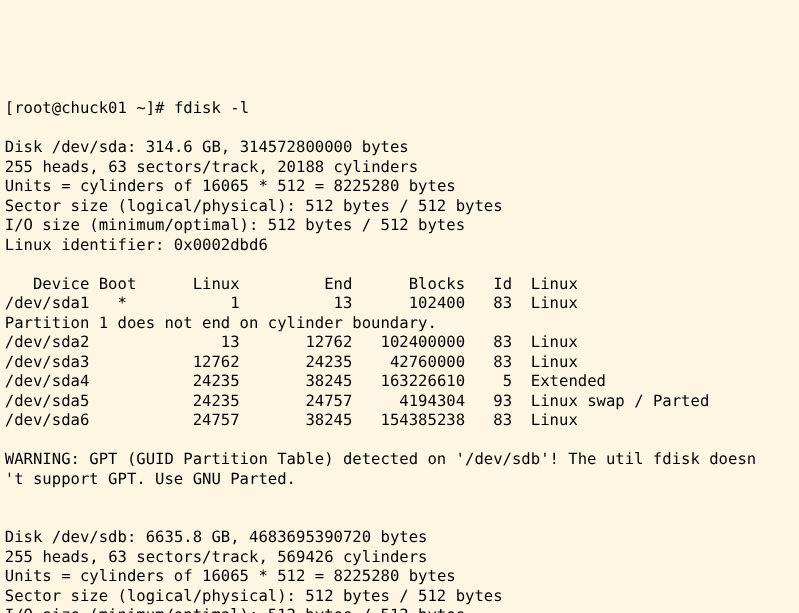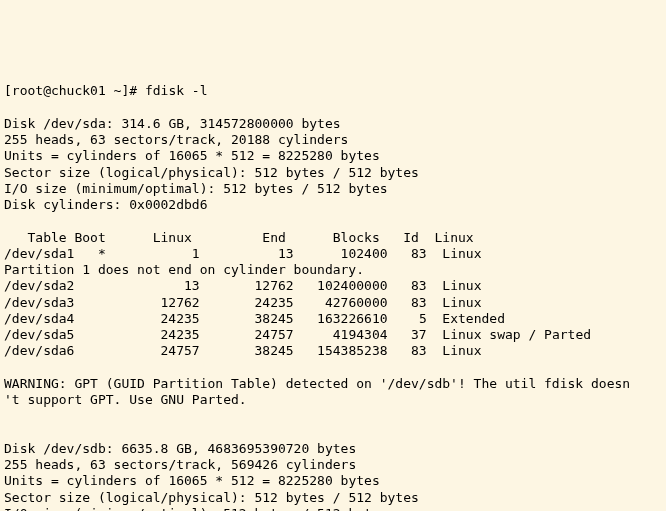--- a/index.html
+++ b/index.html
@@ -24,29 +24,29 @@
 
 
 
 <div class="terminal"><span>[<span>root</span>@<span>chuck01</span> <span>~</span>]<span>#</span> <span>fdisk -l</span></span>
 
 <span><span>Disk</span> <span>/dev/sda</span>: <span>314.6 GB</span>, <span>314572800000</span> <span>bytes</span></span>
 <span><span>255</span> <span>heads</span>, <span>63</span> <span>sectors/track</span>, <span>20188</span> <span>cylinders</span></span>
 <span><span>Units = cylinders of</span> <span>16065</span> * <span>512</span> = <span>8225280</span> <span>bytes</span></span>
 <span><span>Sector size (logical/physical):</span> <span>512</span> <span>bytes</span> / <span>512</span> <span>bytes</span></span>
 <span><span>I/O size (minimum/optimal):</span> <span>512</span> <span>bytes</span> / <span>512</span> <span>bytes</span></span>
-<span><span>Disk cylinders:</span> <span>0x0002dbd6</span></span>
+<span><span>Linux identifier:</span> <span>0x0002dbd6</span></span>
 
-<span><span>   Table Boot</span>      <span>Linux</span>         <span>End</span>      <span>Blocks</span>   <span>Id</span>  <span>Linux</span></span>
+<span><span>   Device Boot</span>      <span>Linux</span>         <span>End</span>      <span>Blocks</span>   <span>Id</span>  <span>Linux</span></span>
 <span><span>/dev/sda1</span>   <span>*</span>           <span>1</span>          <span>13</span>      <span>102400</span>   <span>83</span>  <span>Linux</span></span>
 <span>Partition 1 does not end on cylinder boundary.</span>
 <span><span>/dev/sda2</span>              <span>13</span>       <span>12762</span>   <span>102400000</span>   <span>83</span>  <span>Linux</span></span>
 <span><span>/dev/sda3</span>           <span>12762</span>       <span>24235</span>    <span>42760000</span>   <span>83</span>  <span>Linux</span></span>
 <span><span>/dev/sda4</span>           <span>24235</span>       <span>38245</span>   <span>163226610</span>    <span>5</span>  <span>Extended</span></span>
-<span><span>/dev/sda5</span>           <span>24235</span>       <span>24757</span>     <span>4194304</span>   <span>37</span>  <span>Linux swap / Parted</span></span>
+<span><span>/dev/sda5</span>           <span>24235</span>       <span>24757</span>     <span>4194304</span>   <span>93</span>  <span>Linux swap / Parted</span></span>
 <span><span>/dev/sda6</span>           <span>24757</span>       <span>38245</span>   <span>154385238</span>   <span>83</span>  <span>Linux</span></span>
 
 <span><span>WARNING: GPT (GUID Partition Table) detected on '/dev/sdb'! The util fdisk doesn</span>
 <span>'t support GPT. Use GNU Parted.</span></span>
 
 
 <span><span>Disk</span> <span>/dev/sdb</span>: <span>6635.8 GB</span>, <span>4683695390720</span> <span>bytes</span></span>
 <span><span>255</span> <span>heads</span>, <span>63</span> <span>sectors/track</span>, <span>569426</span> <span>cylinders</span></span>
 <span><span>Units = cylinders of</span> <span>16065</span> * <span>512</span> = <span>8225280</span> <span>bytes</span></span>
 <span><span>Sector size (logical/physical):</span> <span>512</span> <span>bytes</span> / <span>512</span> <span>bytes</span></span>

